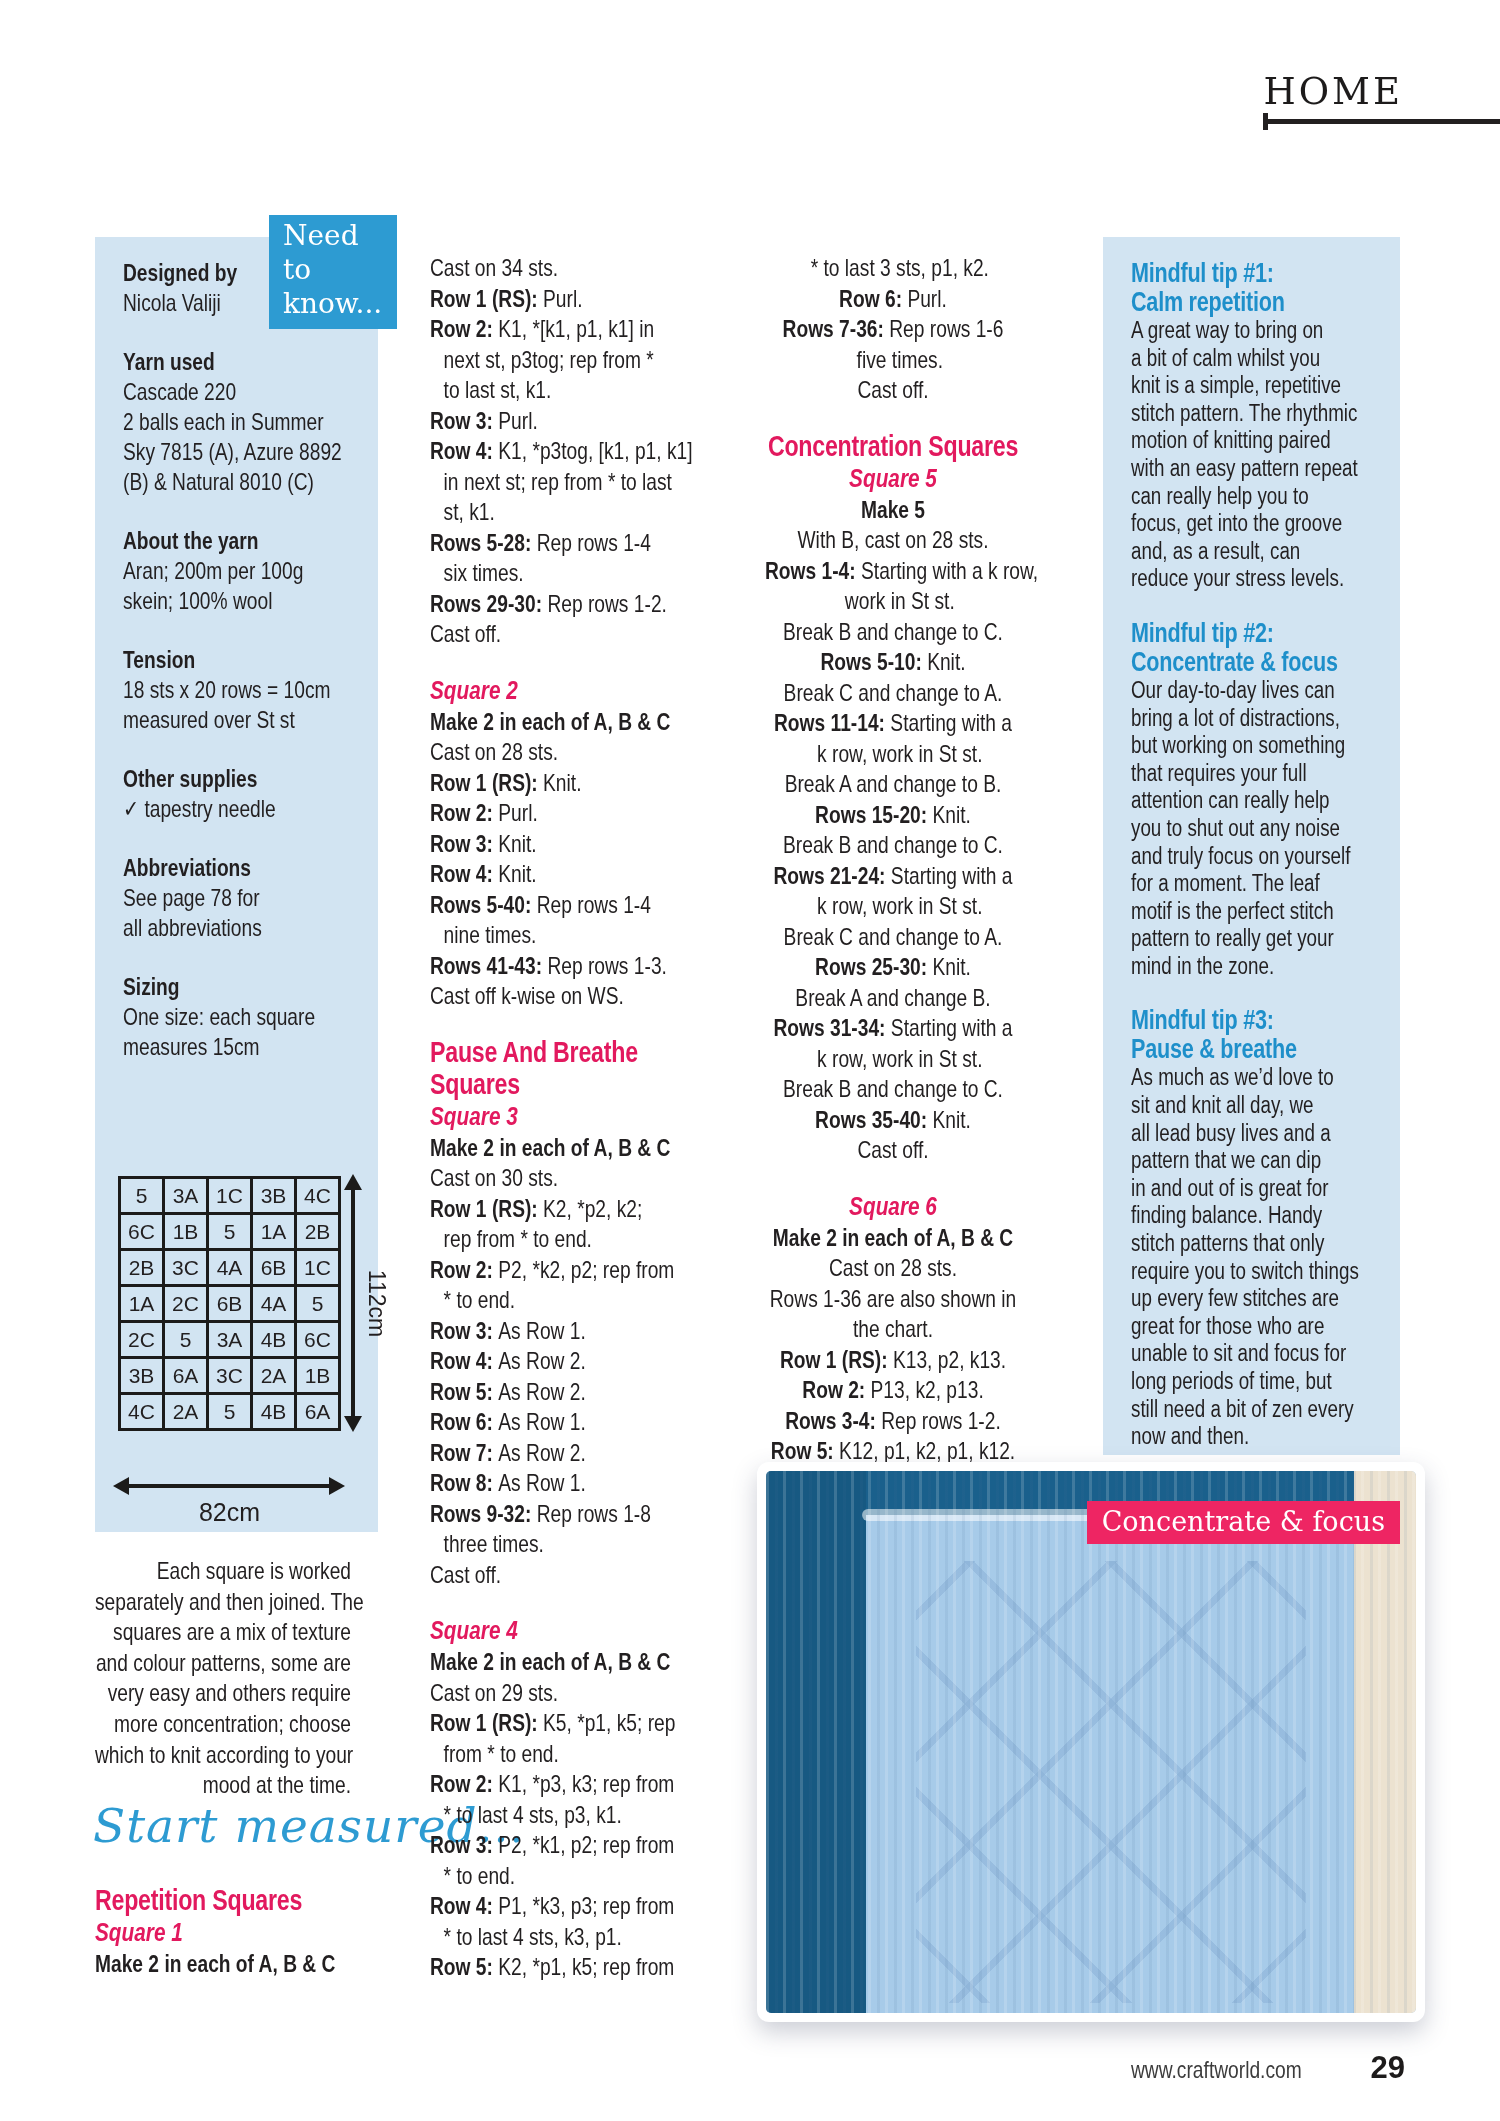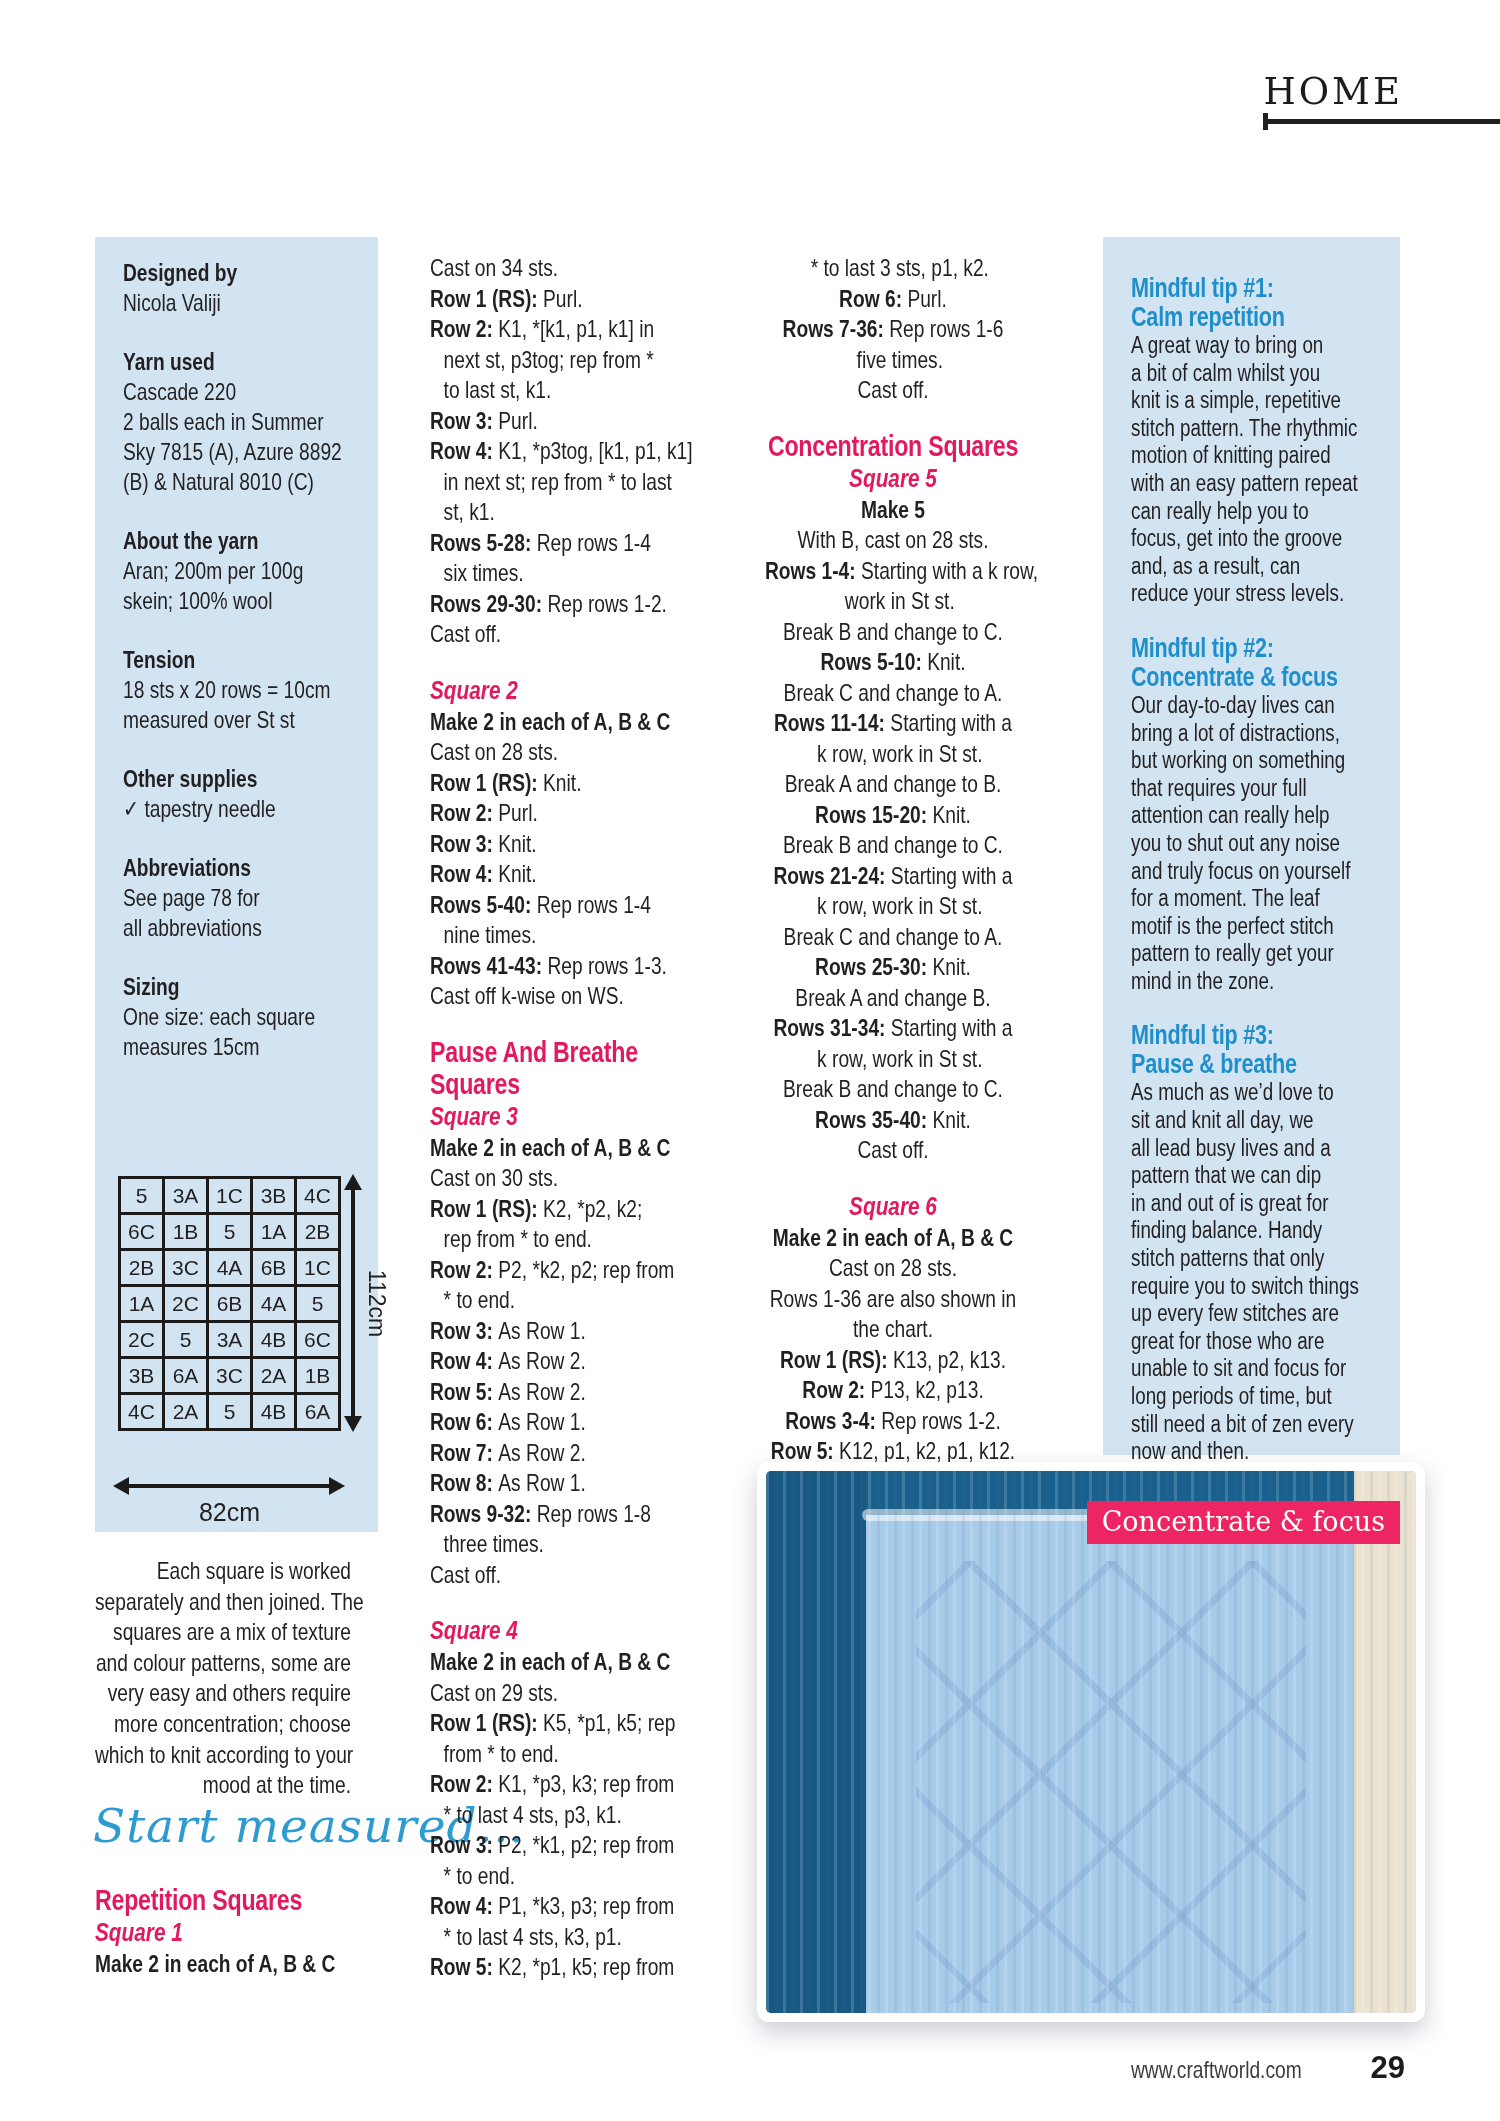--- a/index.html
+++ b/index.html
@@ -61,21 +61,21 @@
   .pline{font-size:24px;line-height:30.5px;}
   .pline b{font-weight:bold;}
   .ind{padding-left:17px;}
   .pgap{height:24px;}
   .group-heading{color:#e2195e;font-weight:bold;font-size:29px;line-height:32px;letter-spacing:-.3px;}
   .square-heading{color:#e2195e;font-weight:bold;font-style:italic;font-size:26px;line-height:33px;}
   .make-line{font-weight:bold;font-size:24px;line-height:30.5px;}
 
   
   .tips-box{position:absolute;left:1103px;top:237px;width:297px;height:1218px;background:#d2e4f2;
-            padding:37px 18px 0 28px;box-sizing:border-box;}
+            padding:22px 18px 0 28px;box-sizing:border-box;}
   .tip{margin-bottom:26px;}
   .tip-h{color:#1e8fca;font-weight:bold;font-size:27px;line-height:29px;letter-spacing:-.3px;}
   .tip-line{font-size:23.5px;line-height:27.6px;}
 
   
   .photo{position:absolute;left:757px;top:1462px;width:668px;height:560px;background:#fff;
          border-radius:12px;box-shadow:0 10px 24px rgba(50,60,90,.25);padding:9px;box-sizing:border-box;}
   .photo-inner{position:relative;width:100%;height:100%;background:#a7cbe9;overflow:hidden;border-radius:5px;}
   .ph-left{position:absolute;left:0;top:0;bottom:0;width:100px;background:#175982;}
   .ph-top{position:absolute;left:100px;top:0;height:44px;right:62px;background:#1a608c;}
@@ -185,20 +185,21 @@
       <div class="varrow-line"></div>
       <div class="vhead-up"></div>
       <div class="vhead-dn"></div>
       <div class="vlabel">112cm</div>
       <div class="harrow-line"></div>
       <div class="hhead-l"></div>
       <div class="hhead-r"></div>
       <div class="hlabel">82cm</div>
     </div>
   </div>
+  <div class="ntk-tab">Need to know...</div>
 
   <div class="intro">
       <div class="txt-line cnd">Each square is worked</div>
       <div class="txt-line cnd">separately and then joined. The</div>
       <div class="txt-line cnd">squares are a mix of texture</div>
       <div class="txt-line cnd">and colour patterns, some are</div>
       <div class="txt-line cnd">very easy and others require</div>
       <div class="txt-line cnd">more concentration; choose</div>
       <div class="txt-line cnd">which to knit according to your</div>
       <div class="txt-line cnd">mood at the time.</div>

